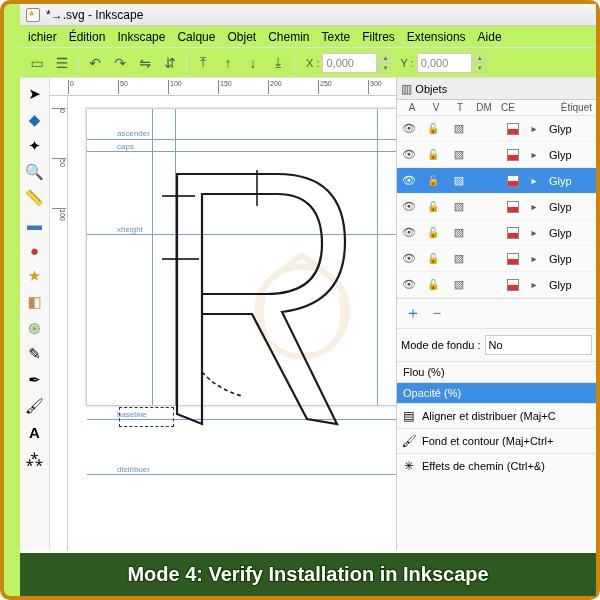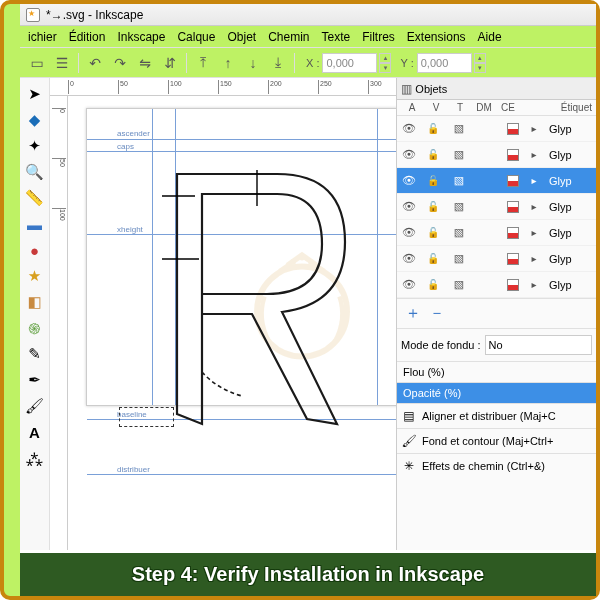--- a/index.html
+++ b/index.html
@@ -298,15 +298,15 @@
         <span>Fond et contour (Maj+Ctrl+</span>
       </div>
       <div class="action-row">
         <span class="aicon">✳</span>
         <span>Effets de chemin (Ctrl+&amp;)</span>
       </div>
     </div>
   </div>
 
   <div class="footer">
-    <span>Step 4: Verify Installation in Inkscape</span>
+    <span>Mode 4: Verify Installation in Inkscape</span>
   </div>
 </div>
 
 </body></html>

